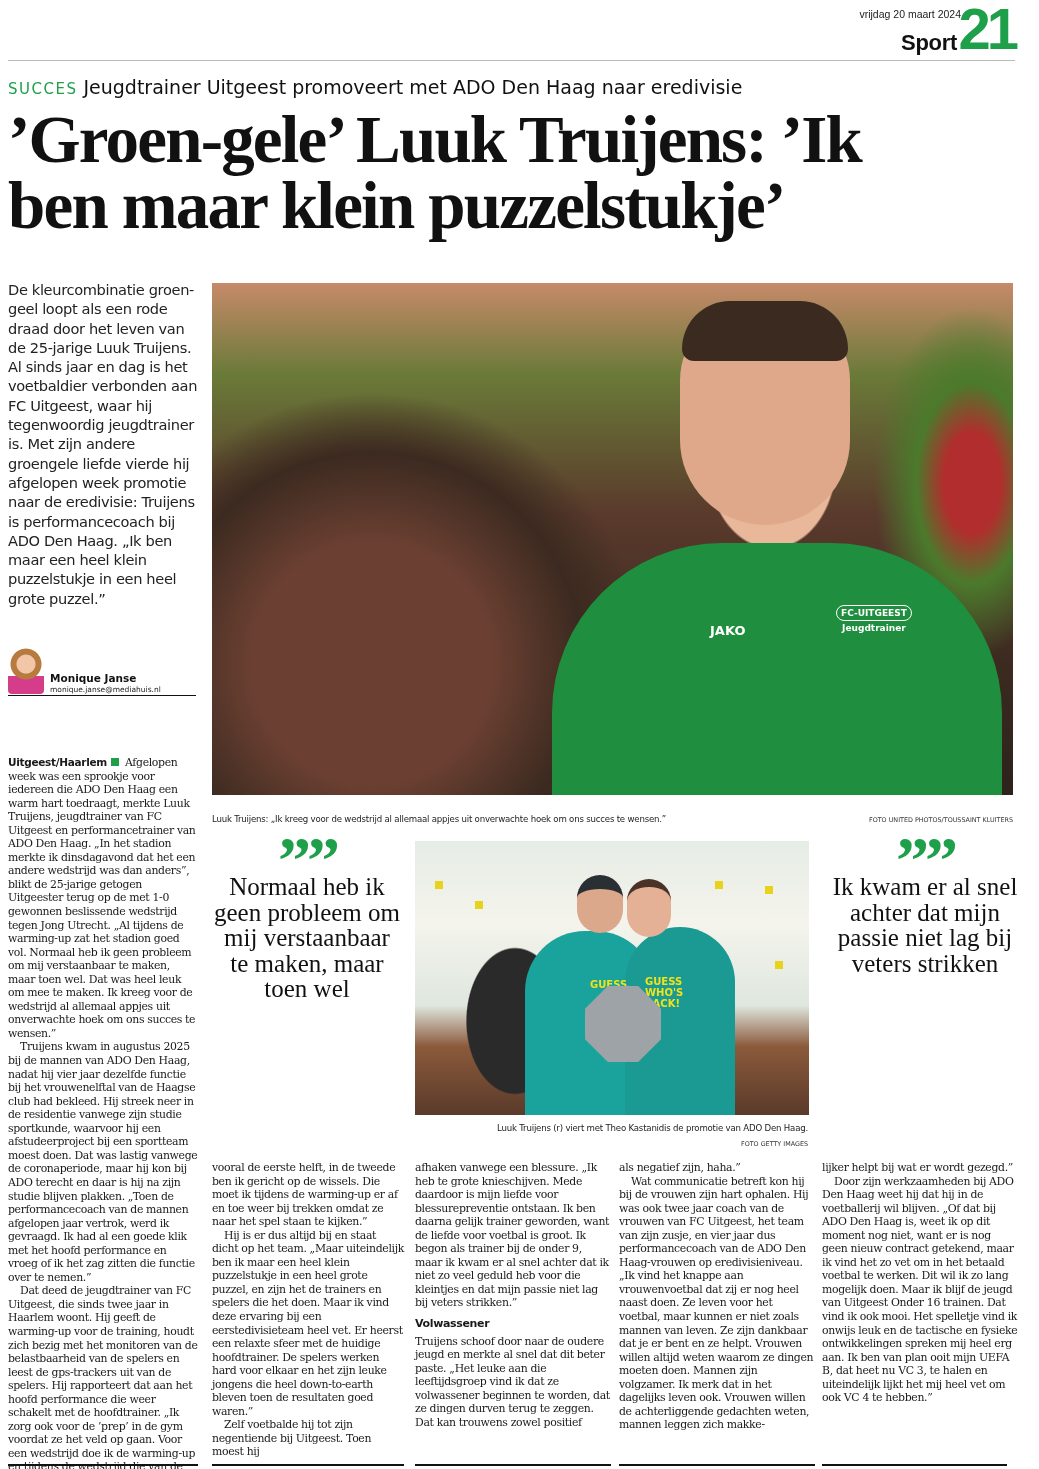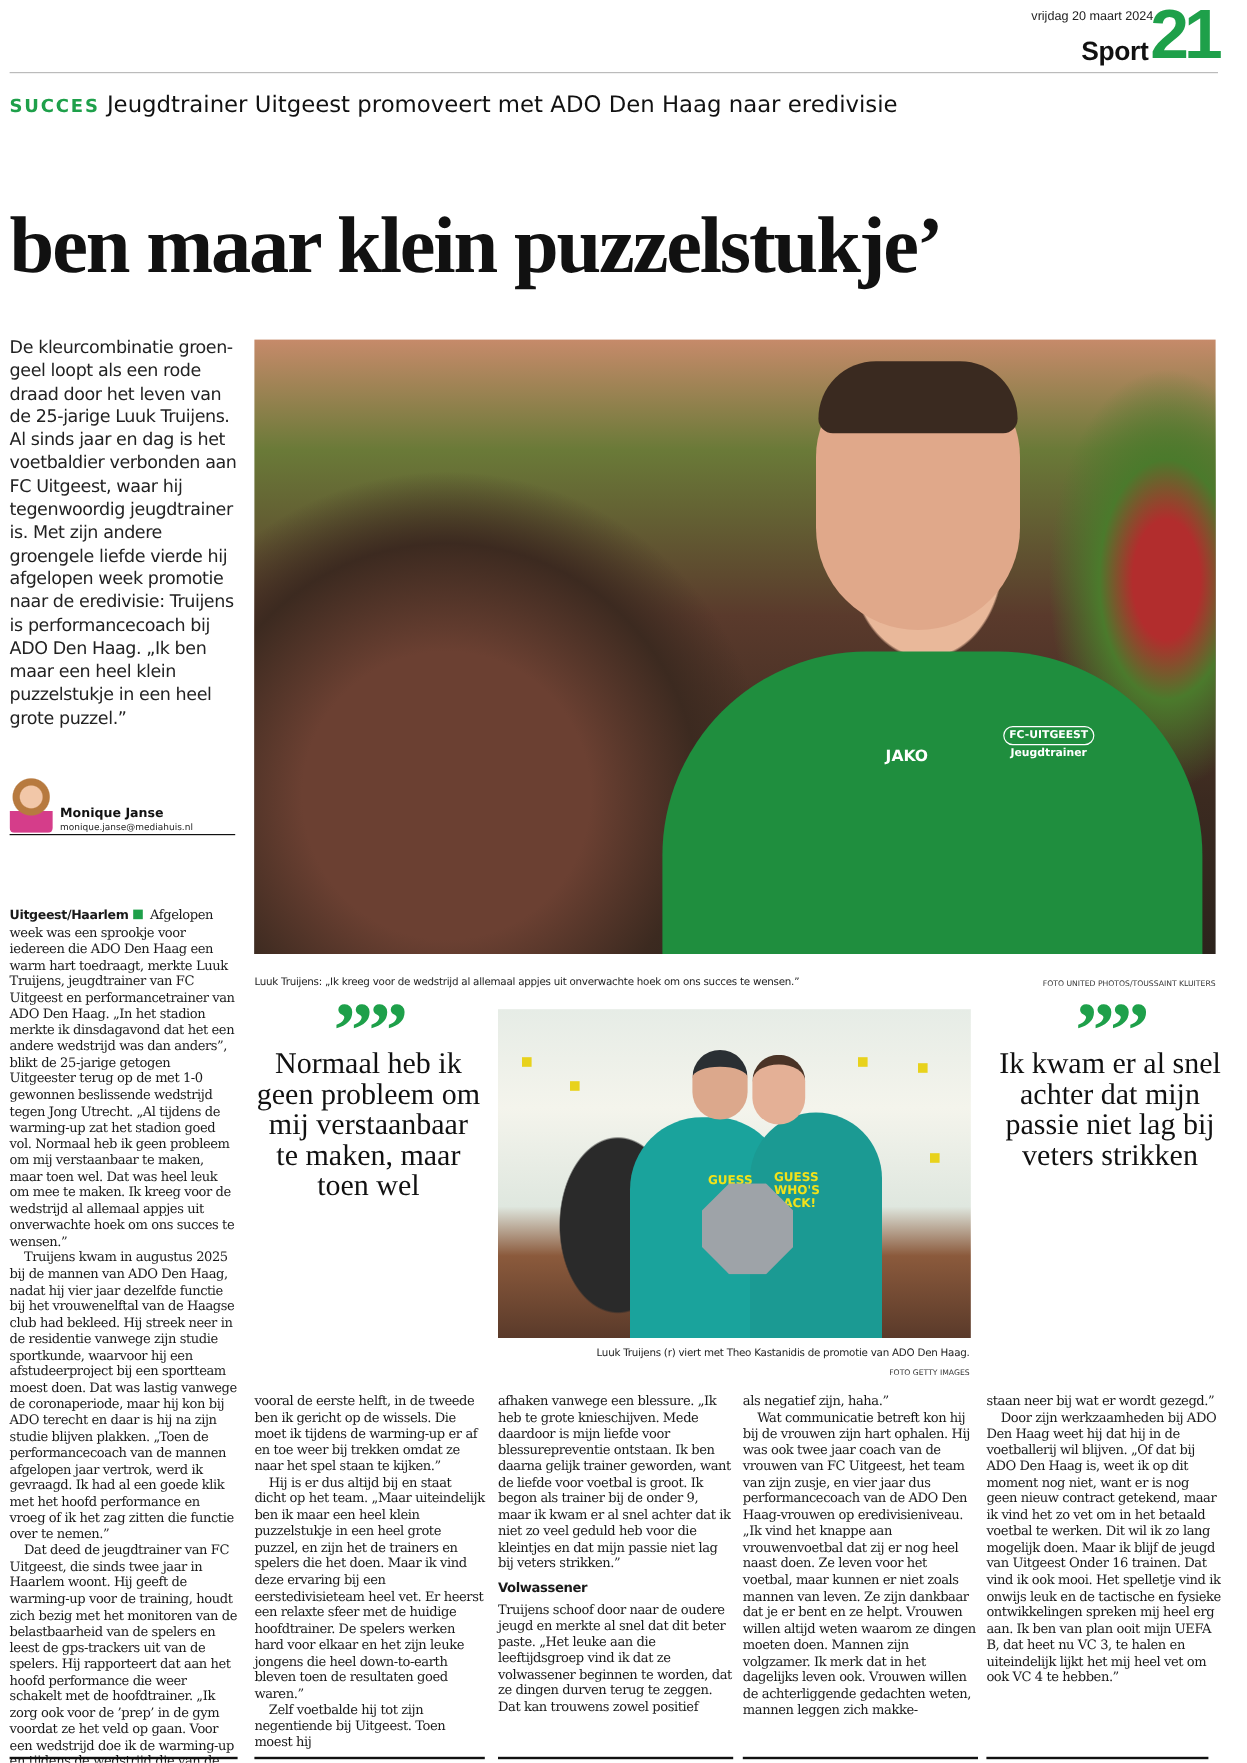--- a/index.html
+++ b/index.html
@@ -5,21 +5,21 @@
   * { box-sizing: border-box; margin: 0; padding: 0; }
   html, body { width: 1039px; height: 1469px; background: #ffffff; overflow: hidden; }
   body { position: relative; font-family: "DejaVu Serif", serif; color: #111; }
 
   .masthead-date { position: absolute; right: 78px; top: 8px; font-family: "Liberation Sans", sans-serif; font-size: 10.5px; color: #222; }
   .masthead-section { position: absolute; right: 82px; top: 30px; font-family: "Liberation Sans", sans-serif; font-weight: bold; font-size: 22px; color: #111; letter-spacing: -0.3px; }
   .masthead-page { position: absolute; right: 24px; top: 3px; font-family: "Liberation Sans", sans-serif; font-weight: bold; font-size: 58px; line-height: 52px; color: #1ea04a; letter-spacing: -4px; text-align: right; }
   .top-rule { position: absolute; left: 8px; right: 24px; top: 60px; height: 1px; background: #bbb; }
 
   .kicker { position: absolute; left: 8px; top: 76px; font-family: "DejaVu Sans", sans-serif; font-size: 19px; color: #111; white-space: nowrap; }
-  .kicker .tag { color: #1ea04a; font-weight: bold; font-size: 15px; letter-spacing: 1.5px; margin-right: 6px; }
+  .kicker .tag { color: #1ea04a; font-weight: normal; font-size: 15px; letter-spacing: 1.5px; margin-right: 6px; }
 
   .headline { position: absolute; left: 8px; top: 106px; width: 1030px; font-family: "Liberation Serif", serif; font-weight: bold; font-size: 67px; line-height: 66px; letter-spacing: -1.8px; transform: scaleX(1.0); transform-origin: left; color: #111; }
 
   .intro { position: absolute; left: 8px; top: 280px; width: 192px; font-family: "DejaVu Sans", sans-serif; font-size: 14.6px; line-height: 19.3px; color: #222; letter-spacing: -0.35px; }
 
   .byline { position: absolute; left: 8px; top: 648px; width: 188px; height: 48px; border-bottom: 1.5px solid #111; }
   .byline .avatar { position: absolute; left: 0; top: 0; width: 36px; height: 46px; border-radius: 18px 18px 4px 4px; background: radial-gradient(circle at 50% 35%, #f2c7a8 0 9px, #b77a3f 10px 15px, transparent 16px), linear-gradient(#ffffff 0 60%, #d53d8a 60% 100%); }
   .byline .name { position: absolute; left: 42px; top: 24px; font-family: "DejaVu Sans", sans-serif; font-weight: bold; font-size: 10.5px; color: #111; }
   .byline .email { position: absolute; left: 42px; top: 37px; font-family: "DejaVu Sans", sans-serif; font-size: 7.5px; color: #222; }
 
@@ -35,21 +35,21 @@
     background:
       radial-gradient(ellipse 90px 120px at 560px 180px, #e9b89a 0 70%, transparent 72%),
       radial-gradient(ellipse 250px 220px at 560px 520px, #1e8c3f 0 80%, transparent 82%),
       radial-gradient(ellipse 140px 250px at 760px 200px, #b22d2d 0 20%, #4b7a2c 40%, transparent 70%),
       radial-gradient(ellipse 300px 300px at 160px 380px, #6b4032 0 40%, #3c2a20 70%, transparent 90%),
       linear-gradient(180deg, #c68a6a 0%, #6a7a38 18%, #5a3a2c 45%, #3b2a20 75%, #2c231c 100%);
   }
   .photo-main .shirt { position: absolute; left: 340px; top: 260px; width: 450px; height: 252px; background: #1f8e3e; border-radius: 170px 170px 0 0; }
   .photo-main .head { position: absolute; left: 468px; top: 22px; width: 170px; height: 220px; background: #e0a88a; border-radius: 80px 80px 90px 90px; }
   .photo-main .hair { position: absolute; left: 470px; top: 18px; width: 166px; height: 60px; background: #3a2a20; border-radius: 80px 80px 20px 20px; }
-  .photo-main .jako { position: absolute; left: 526px; top: 340px; font-family: "DejaVu Sans", sans-serif; font-weight: bold; color: #fff; font-size: 13px; }
+  .photo-main .jako { position: absolute; left: 498px; top: 340px; font-family: "DejaVu Sans", sans-serif; font-weight: bold; color: #fff; font-size: 13px; }
   .photo-main .club { position: absolute; left: 583px; top: 322px; font-family: "DejaVu Sans", sans-serif; font-weight: bold; color: #fff; font-size: 9px; text-align: center; line-height: 14px; margin-left: 41px; }
   .photo-main .club .badge { border: 1px solid #fff; border-radius: 8px; padding: 0 4px; display: inline-block; }
 
   .caption { position: absolute; font-family: "DejaVu Sans", sans-serif; font-size: 8.6px; color: #222; letter-spacing: -0.2px; white-space: nowrap; }
   .credit { position: absolute; font-family: "DejaVu Sans", sans-serif; font-size: 6.4px; color: #333; text-transform: uppercase; white-space: nowrap; }
 
   .pullquote { position: absolute; text-align: center; font-family: "Liberation Serif", serif; font-size: 25px; line-height: 25.5px; color: #111; }
   .pullquote .mark { display: block; font-family: "Liberation Serif", serif; font-weight: bold; font-size: 66px; line-height: 40px; height: 34px; color: #1ea04a; letter-spacing: -4px; }
 
   .photo-second { position: absolute; left: 415px; top: 841px; width: 394px; height: 274px; overflow: hidden;
@@ -72,21 +72,21 @@
 <div class="masthead-date">vrijdag 20 maart 2024</div>
 <div class="masthead-section">Sport</div>
 <div class="masthead-page">21</div>
 <div class="top-rule"></div>
 
 <div class="kicker">
   <span class="tag">SUCCES</span><span>Jeugdtrainer Uitgeest promoveert met ADO Den Haag naar eredivisie</span>
 </div>
 
 <h1 class="headline">
-  <br>
+  <span>’Groen-gele’ Luuk Truijens: ’Ik</span><br>
   <span>ben maar klein puzzelstukje’</span>
 </h1>
 
 <div class="intro">De kleurcombinatie groen-geel loopt als een rode draad door het leven van de 25-jarige Luuk Truijens. Al sinds jaar en dag is het voetbaldier verbonden aan FC Uitgeest, waar hij tegenwoordig jeugdtrainer is. Met zijn andere groengele liefde vierde hij afgelopen week promotie naar de eredivisie: Truijens is performancecoach bij ADO Den Haag. „Ik ben maar een heel klein puzzelstukje in een heel grote puzzel.”</div>
 
 <div class="byline">
   <div class="avatar"></div>
   <div class="name">Monique Janse</div>
   <div class="email">monique.janse@mediahuis.nl</div>
 </div>
@@ -152,16 +152,16 @@
 </div>
 <div class="col-rule" style="left:415px; width:196px;"></div>
 
 <div class="col" style="left:619px; top:1161px; width:196px;">
   <p>als negatief zijn, haha.”</p>
   <p>Wat communicatie betreft kon hij bij de vrouwen zijn hart ophalen. Hij was ook twee jaar coach van de vrouwen van FC Uitgeest, het team van zijn zusje, en vier jaar dus performancecoach van de ADO Den Haag-vrouwen op eredivisieniveau. „Ik vind het knappe aan vrouwenvoetbal dat zij er nog heel naast doen. Ze leven voor het voetbal, maar kunnen er niet zoals mannen van leven. Ze zijn dankbaar dat je er bent en ze helpt. Vrouwen willen altijd weten waarom ze dingen moeten doen. Mannen zijn volgzamer. Ik merk dat in het dagelijks leven ook. Vrouwen willen de achterliggende gedachten weten, mannen leggen zich makke-</p>
 </div>
 <div class="col-rule" style="left:619px; width:196px;"></div>
 
 <div class="col" style="left:822px; top:1161px; width:196px;">
-  <p>staan neer bij wat er wordt gezegd.”</p>
+  <p>lijker helpt bij wat er wordt gezegd.”</p>
   <p>Door zijn werkzaamheden bij ADO Den Haag weet hij dat hij in de voetballerij wil blijven. „Of dat bij ADO Den Haag is, weet ik op dit moment nog niet, want er is nog geen nieuw contract getekend, maar ik vind het zo vet om in het betaald voetbal te werken. Dit wil ik zo lang mogelijk doen. Maar ik blijf de jeugd van Uitgeest Onder 16 trainen. Dat vind ik ook mooi. Het spelletje vind ik onwijs leuk en de tactische en fysieke ontwikkelingen spreken mij heel erg aan. Ik ben van plan ooit mijn UEFA B, dat heet nu VC 3, te halen en uiteindelijk lijkt het mij heel vet om ook VC 4 te hebben.”</p>
 </div>
 <div class="col-rule" style="left:822px; width:185px;"></div>
 
 </body></html>

